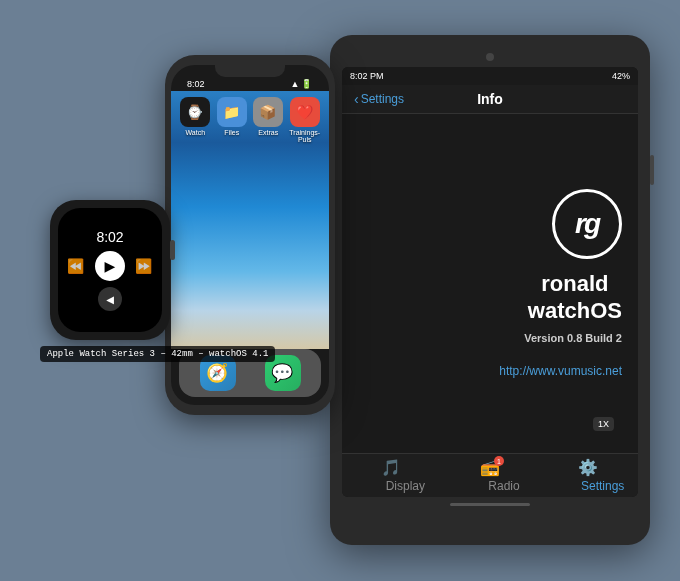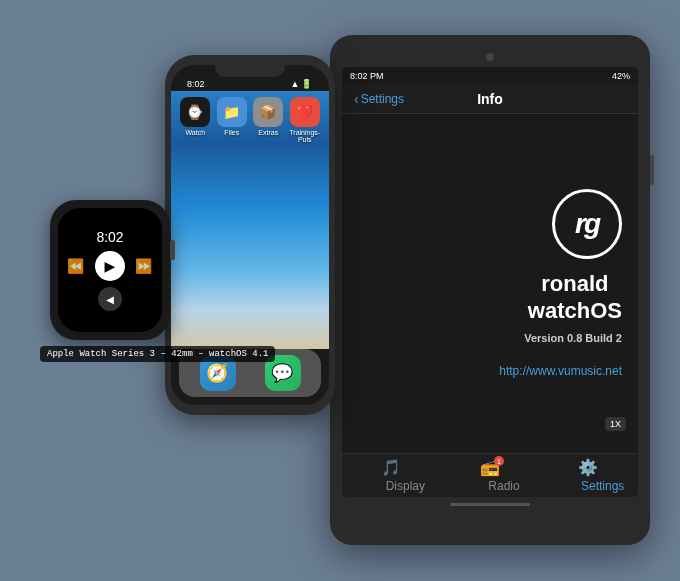--- a/index.html
+++ b/index.html
@@ -195,21 +195,21 @@
       position: absolute;
       right: -4px;
       top: 120px;
       width: 4px;
       height: 30px;
       background: #444;
       border-radius: 2px;
     }
     .version-badge {
       position: absolute;
-      right: 12px;
+      right: 24px;
       bottom: 22px;
       background: #333;
       color: #fff;
       font-size: 9px;
       padding: 2px 5px;
       border-radius: 4px;
     }
 
     
     .iphone-outer {

